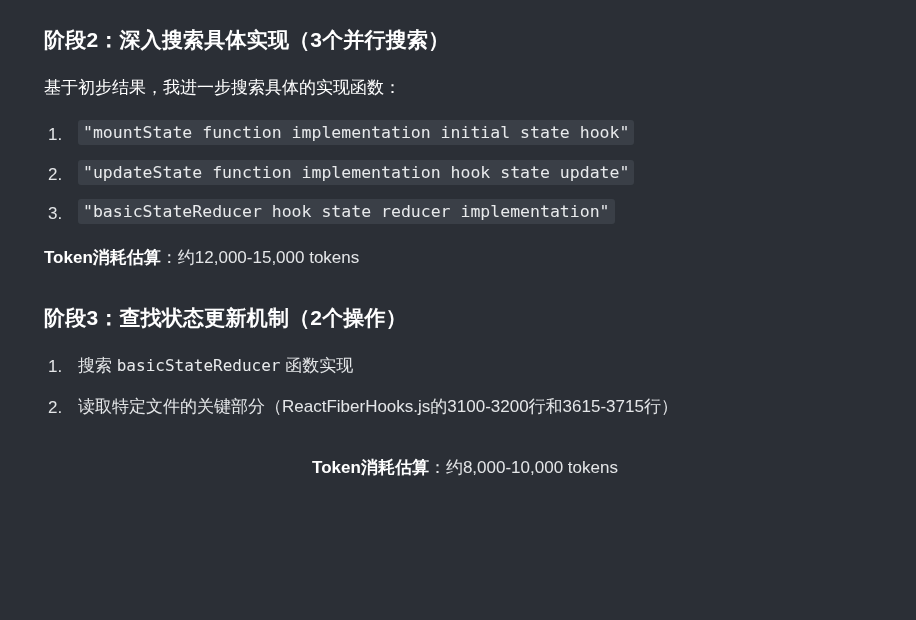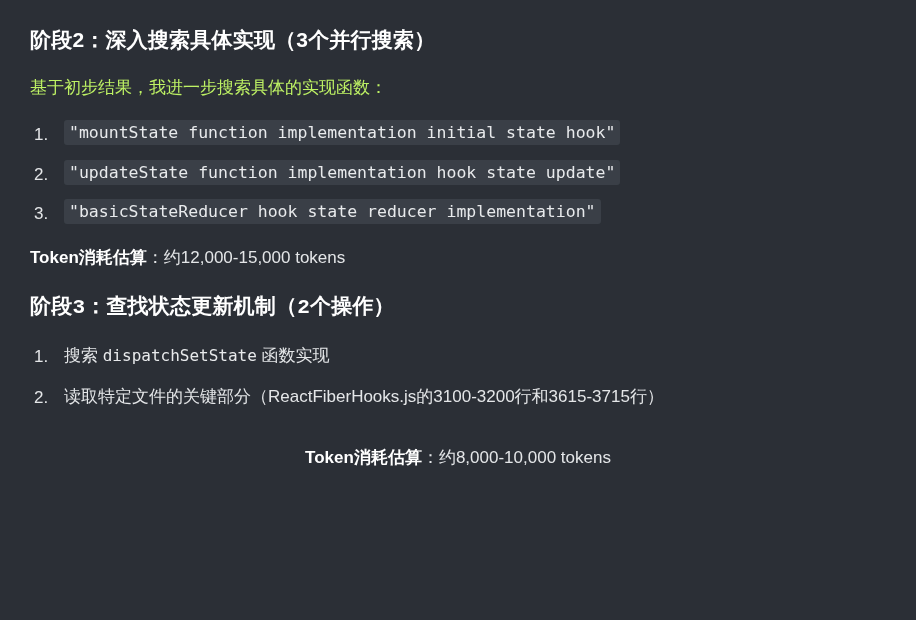--- a/index.html
+++ b/index.html
@@ -12,37 +12,36 @@
     background: #2b2f36;
     font-family: "Liberation Sans", sans-serif;
     color: #e6e8ea;
     overflow: hidden;
   }
   .page {
     position: relative;
     width: 916px;
     height: 620px;
     box-sizing: border-box;
-    padding: 26px 30px 0 30px;
+    padding: 26px 30px 0 44px;
   }
   h2.section-title {
     font-size: 21px;
     font-weight: bold;
     color: #ffffff;
     margin: 0 0 22px 0;
     letter-spacing: 0.2px;
     line-height: 1.3;
   }
   h2.section-title.second {
-    margin-top: 24px;
-    font-family: Liberation Mono, monospace;
+    margin-top: 34px;
   }
   p.lead {
     font-size: 17px;
-    color: #bef264;
+    color: #ffffff;
     margin: 0 0 20px 0;
     line-height: 1.5;
   }
   ol.code-list {
     list-style: none;
     margin: 0;
     padding: 0;
     counter-reset: codeitem;
   }
   ol.code-list li {
@@ -133,21 +132,21 @@
     <li><code class="inline-code">"mountState function implementation initial state hook"</code></li>
     <li><code class="inline-code">"updateState function implementation hook state update"</code></li>
     <li><code class="inline-code">"basicStateReducer hook state reducer implementation"</code></li>
   </ol>
 
   <p class="token"><span class="tk-label">Token消耗估算</span><span>：约12,000-15,000 tokens</span></p>
 
   <h2 class="section-title second">阶段3：查找状态更新机制（2个操作）</h2>
 
   <ol class="plain-list">
-    <li><span>搜索 </span><code class="mono-plain">dispatchSetState</code><span> 函数实现</span></li>
+    <li><span>搜索 </span><code class="mono-plain">basicStateReducer</code><span> 函数实现</span></li>
     <li><span>读取特定文件的关键部分（ReactFiberHooks.js的3100-3200行和3615-3715行）</span></li>
   </ol>
 
   <div class="bottom-row">
     <p class="token"><span class="tk-label">Token消耗估算</span><span>：约8,000-10,000 tokens</span></p>
   </div>
 
 </div>
 
 </body></html>

